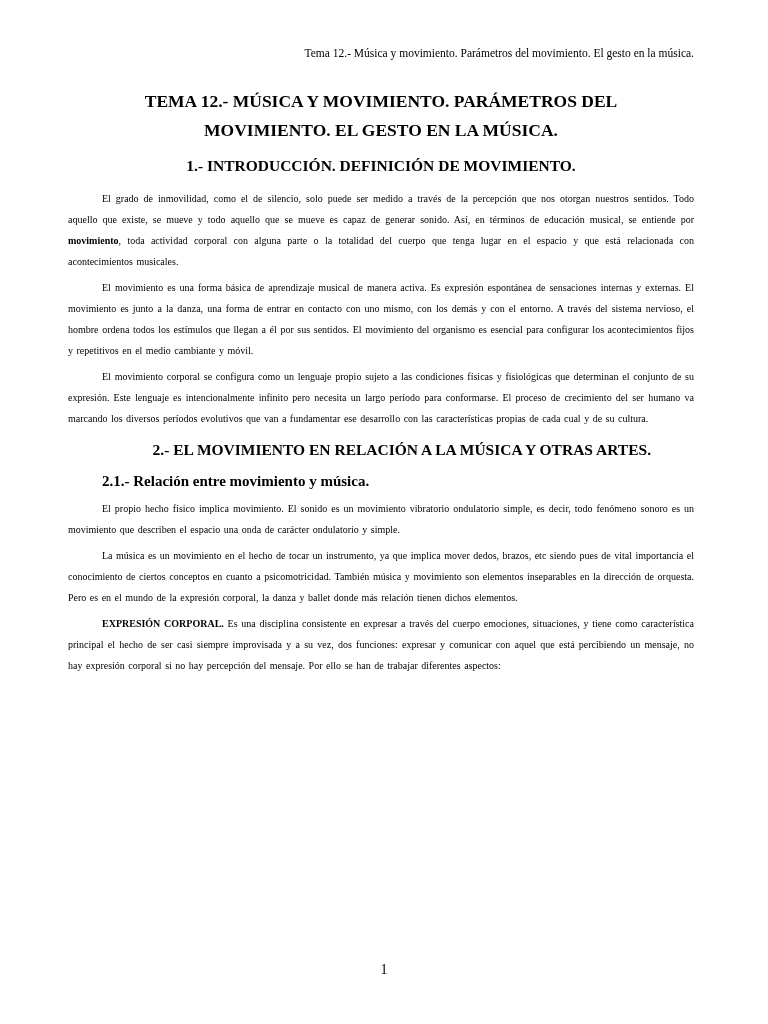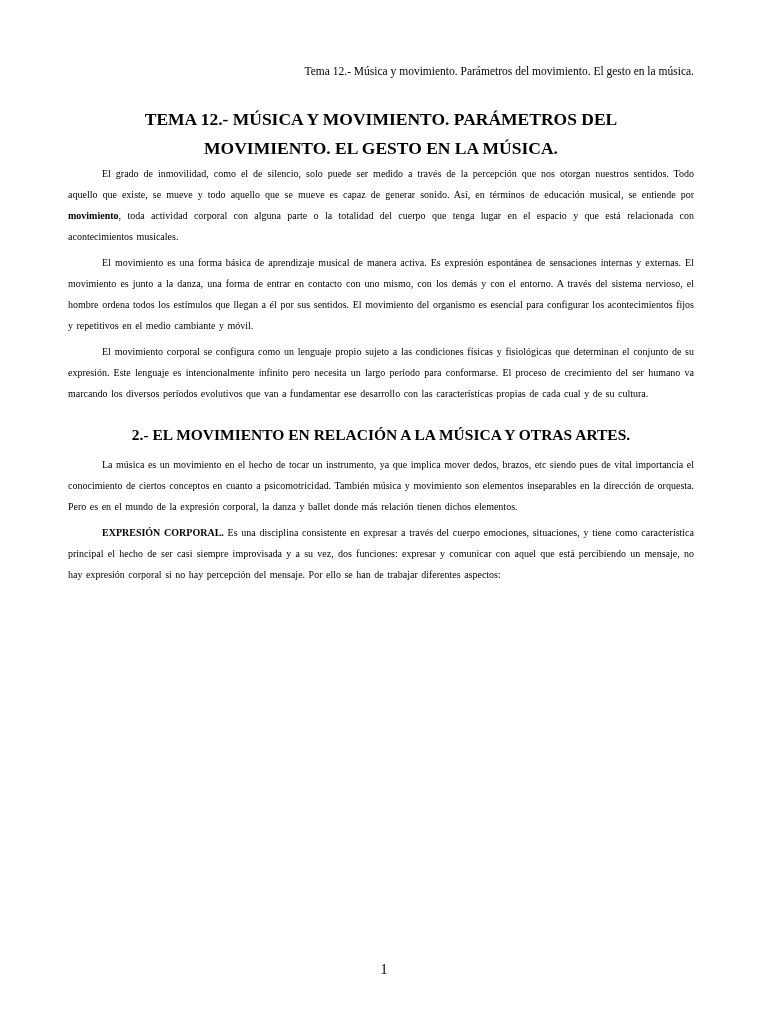--- a/index.html
+++ b/index.html
@@ -11,21 +11,21 @@
     position: relative;
     width: 768px;
     height: 1024px;
     background: #ffffff;
     color: #000000;
     font-family: "Liberation Serif", "DejaVu Serif", serif;
     overflow: hidden;
     box-sizing: border-box;
   }
   .content {
-    padding: 18px 74px 0 68px;
+    padding: 0 74px 0 68px;
   }
   .running-header {
     padding-top: 46px;
     text-align: right;
     font-size: 11.5px;
     line-height: 14px;
     color: #000000;
   }
   .doc-title {
     font-size: 17.5px;
@@ -38,23 +38,23 @@
   .heading-1 {
     font-size: 15.5px;
     font-weight: bold;
     text-align: center;
     line-height: 22px;
     margin: 10px 0 11px 0;
   }
   .heading-2 {
     font-size: 15.5px;
     font-weight: bold;
-    text-align: center;
+    text-align: right;
     line-height: 25px;
-    margin: 18px auto 7px auto;
+    margin: 8px auto 7px auto;
     max-width: 540px;
   }
   .heading-3 {
     font-size: 15px;
     font-weight: bold;
     line-height: 21px;
     text-indent: 34px;
     margin: 9px 0 6px 0;
   }
   p.body-par {
@@ -79,31 +79,34 @@
 </head>
 <body>
 
 <div class="page">
   <div class="content">
 
     <div class="running-header">Tema 12.- Música y movimiento. Parámetros del movimiento. El gesto en la música.</div>
 
     <div class="doc-title">TEMA 12.- MÚSICA Y MOVIMIENTO. PARÁMETROS DEL MOVIMIENTO. EL GESTO EN LA MÚSICA.</div>
 
+    <div class="heading-1">1.- INTRODUCCIÓN. DEFINICIÓN DE MOVIMIENTO.</div>
 
     <p class="body-par"><span>El grado de inmovilidad, como el de silencio, solo puede ser medido a través de la percepción que nos otorgan nuestros sentidos. Todo aquello que existe, se mueve y todo aquello que se mueve es capaz de generar sonido. Así, en términos de educación musical, se entiende por </span><strong>movimiento</strong><span>, toda actividad corporal con alguna parte o la totalidad del cuerpo que tenga lugar en el espacio y que está relacionada con acontecimientos musicales.</span></p>
 
     <p class="body-par">El movimiento es una forma básica de aprendizaje musical de manera activa. Es expresión espontánea de sensaciones internas y externas. El movimiento es junto a la danza, una forma de entrar en contacto con uno mismo, con los demás y con el entorno. A través del sistema nervioso, el hombre ordena todos los estímulos que llegan a él por sus sentidos. El movimiento del organismo es esencial para configurar los acontecimientos fijos y repetitivos en el medio cambiante y móvil.</p>
 
     <p class="body-par">El movimiento corporal se configura como un lenguaje propio sujeto a las condiciones físicas y fisiológicas que determinan el conjunto de su expresión. Este lenguaje es intencionalmente infinito pero necesita un largo período para conformarse. El proceso de crecimiento del ser humano va marcando los diversos períodos evolutivos que van a fundamentar ese desarrollo con las características propias de cada cual y de su cultura.</p>
 
     <div class="heading-2">2.- EL MOVIMIENTO EN RELACIÓN A LA MÚSICA Y OTRAS ARTES.</div>
 
 
+    <div class="heading-3">2.1.- Relación entre movimiento y música.</div>
 
+    <p class="body-par">El propio hecho físico implica movimiento. El sonido es un movimiento vibratorio ondulatorio simple, es decir, todo fenómeno sonoro es un movimiento que describen el espacio una onda de carácter ondulatorio y simple.</p>
 
     <p class="body-par">La música es un movimiento en el hecho de tocar un instrumento, ya que implica mover dedos, brazos, etc siendo pues de vital importancia el conocimiento de ciertos conceptos en cuanto a psicomotricidad. También música y movimiento son elementos inseparables en la dirección de orquesta. Pero es en el mundo de la expresión corporal, la danza y ballet donde más relación tienen dichos elementos.</p>
 
     <p class="body-par"><strong>EXPRESIÓN CORPORAL.</strong><span> Es una disciplina consistente en expresar a través del cuerpo emociones, situaciones, y tiene como característica principal el hecho de ser casi siempre improvisada y a su vez, dos funciones: expresar y comunicar con aquel que está percibiendo un mensaje, no hay expresión corporal si no hay percepción del mensaje. Por ello se han de trabajar diferentes aspectos:</span></p>
 
   </div>
 
   <div class="page-number">1</div>
 </div>
 

